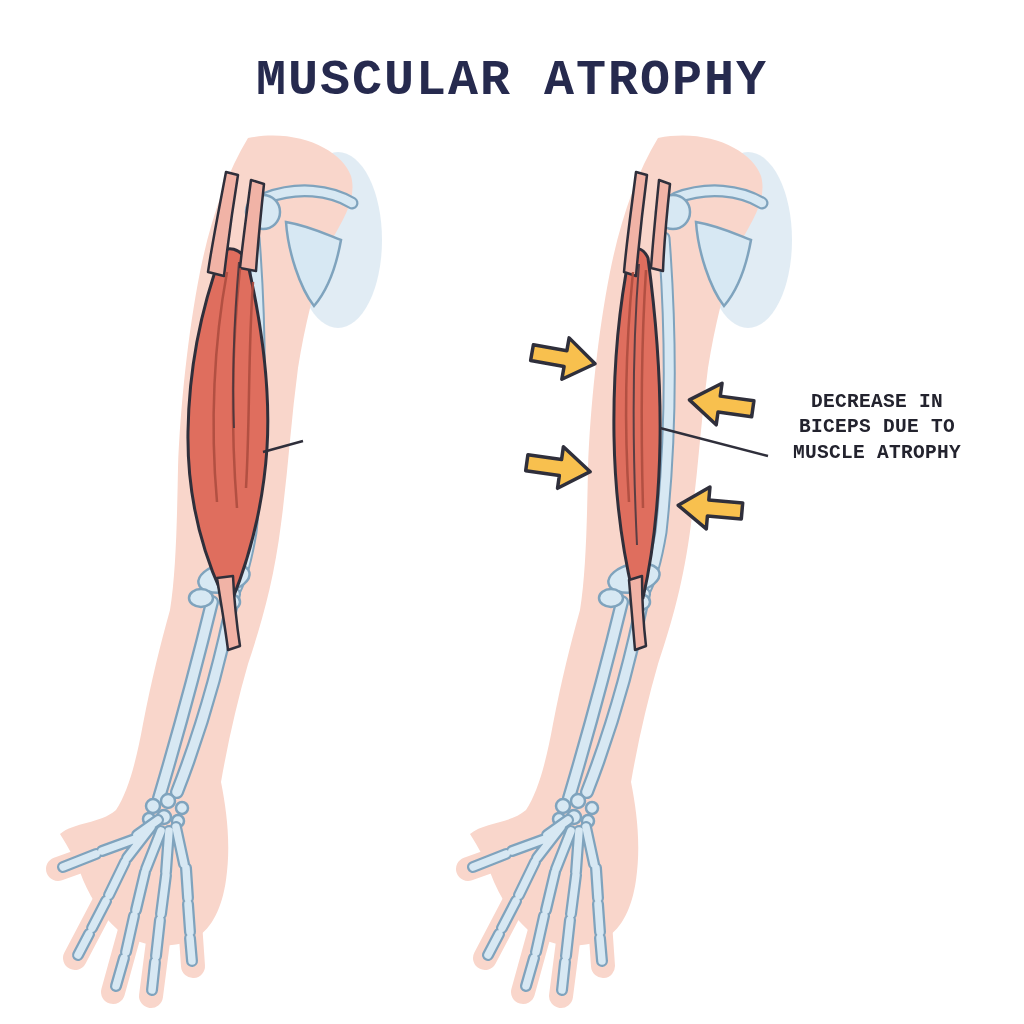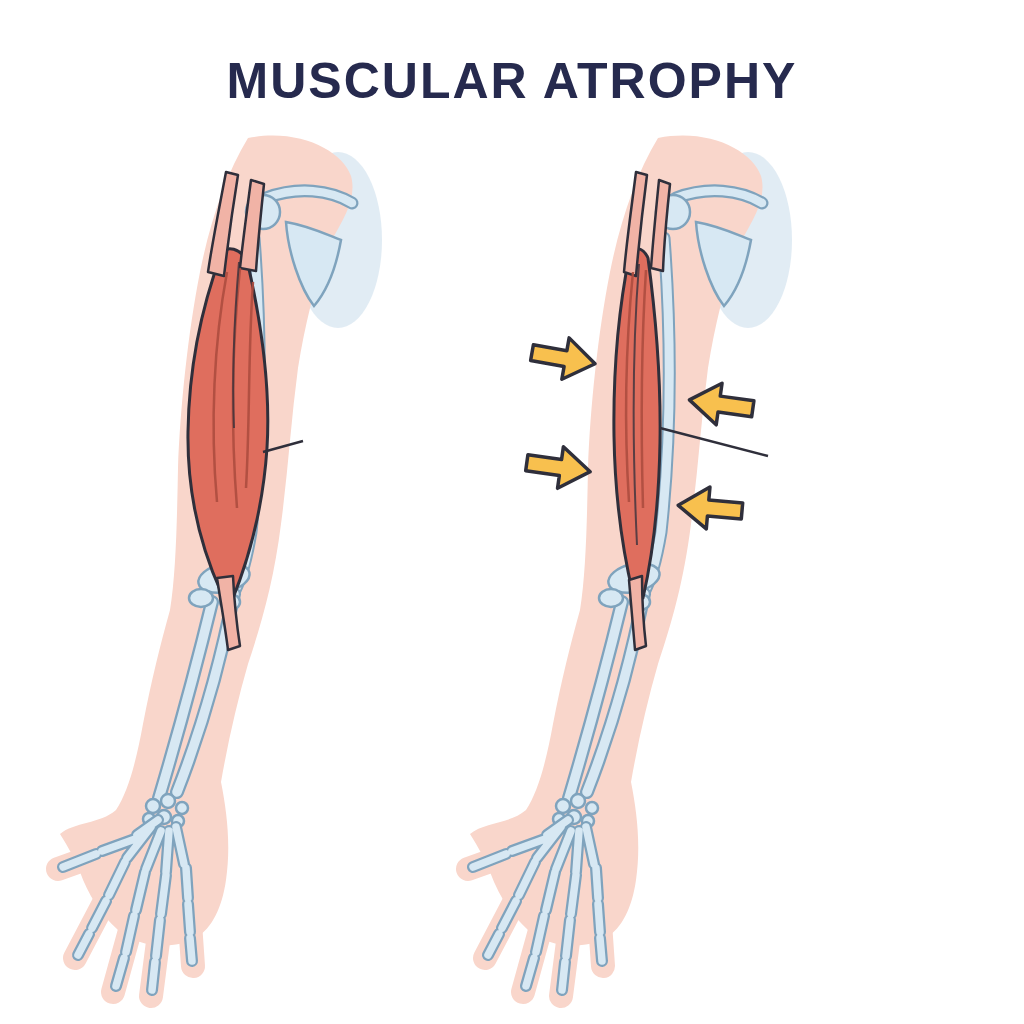--- a/index.html
+++ b/index.html
@@ -1,20 +1,20 @@
 <!DOCTYPE html>
 <html style="--background: #ffffff; --title-ink: #262a4e; --label-ink: #23232e; --outline-ink: #2f2f3b; --skin-pink: #f9d6cb; --bone-fill: #d7e8f3; --bone-stroke: #7fa3bd; --bone-shade: #c3daea; --muscle-red: #df6e5e; --muscle-tendon: #f1b3a6; --muscle-stria: #ad4d3f; --arrow-yellow: #f8c04e;"><head>
 <meta charset="utf-8">
 <style>
   html,body{margin:0;padding:0;}
   body{background:var(--background,#fff);}
   .stage{
     position:relative;width:1024px;height:1024px;overflow:hidden;
     background:var(--background,#fff);
-    font-family:Liberation Sans, sans-serif;
+    font-family:Liberation Mono, monospace;
     border-radius:29px;
   }
   .title{
     position:absolute;top:52px;left:0;width:100%;margin:0;
     text-align:center;font-size:50px;font-weight:bold;letter-spacing:2px;
     color:var(--title-ink,#262a4e);
   }
   svg.art{position:absolute;left:0;top:0;width:1024px;height:1024px;}
   .label{
     position:absolute;color:var(--label-ink,#23232e);
@@ -150,14 +150,19 @@
         <use href="#arrow-shape" transform="translate(530,440) rotate(8)"></use>
         <use href="#arrow-shape" transform="translate(744,488) scale(-1,1) rotate(-5)"></use>
       </g>
       <line class="leader" x1="660" y1="428" x2="768" y2="456"></line>
     </g>
   </svg>
 
   <div class="label" id="label-normal">
   </div>
 
+  <div class="label" id="label-atrophy">
+    <div>DECREASE IN</div>
+    <div>BICEPS DUE TO</div>
+    <div>MUSCLE ATROPHY</div>
+  </div>
 
 </div>
 
 </body></html>

